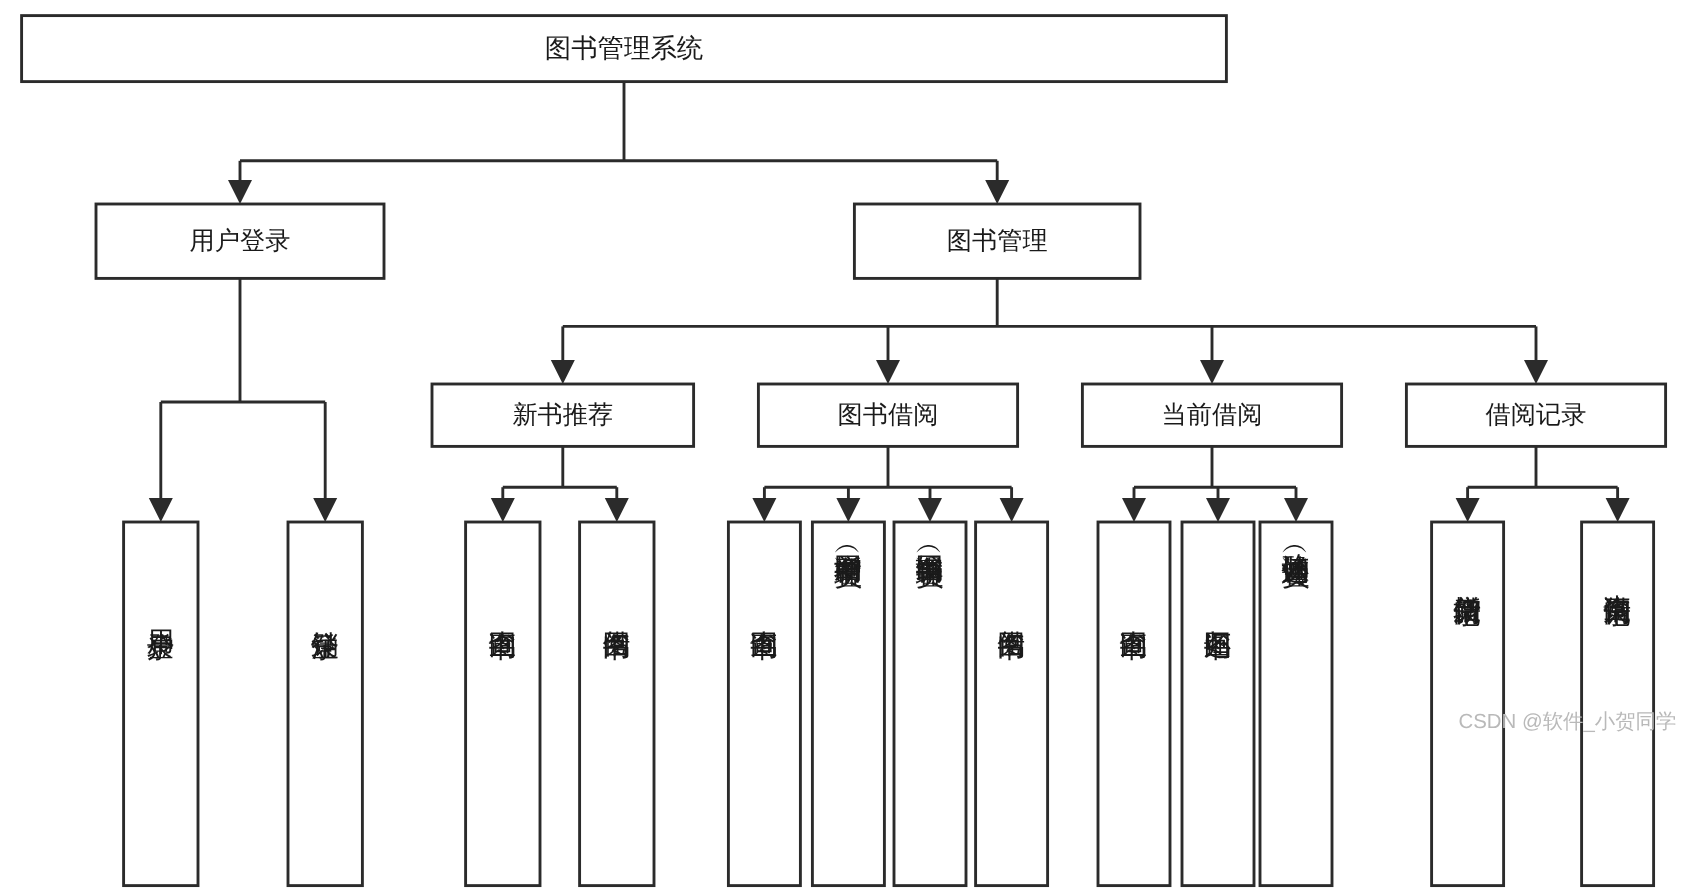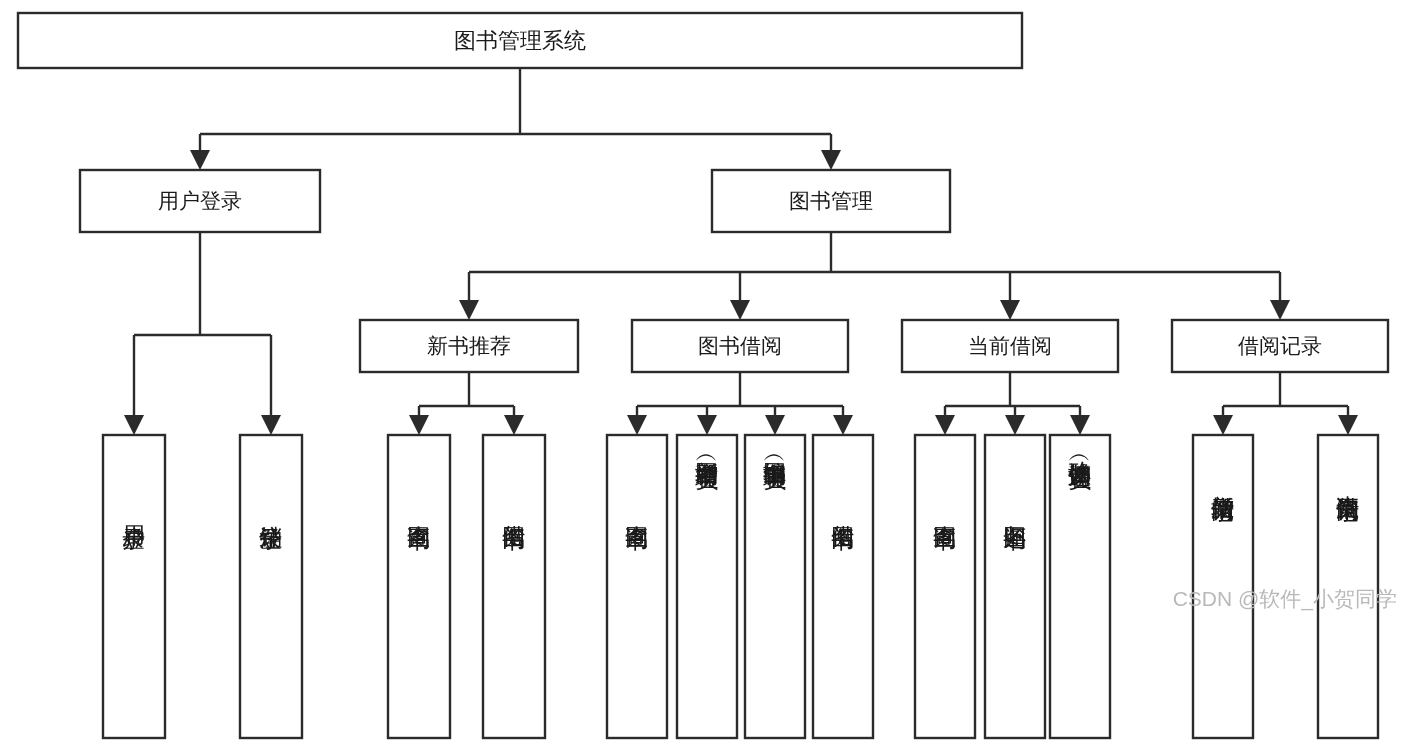--- a/index.html
+++ b/index.html
@@ -67,21 +67,21 @@
     line-height: 1.06;
     color: #1a1a1a;
     letter-spacing: 1px;
     white-space: nowrap;
   }
   .watermark {
     position: absolute;
     right: 8px;
     bottom: 5px;
     font-family: "Liberation Sans", sans-serif;
-    font-size: 21px;
+    font-size: 17px;
     color: #b9b9b9;
     white-space: nowrap;
   }
 </style>
 </head>
 <body>
 
 <div id="diagram-root">
 
   <svg class="diagram" viewBox="0 0 1405 747" xmlns="http://www.w3.org/2000/svg">

